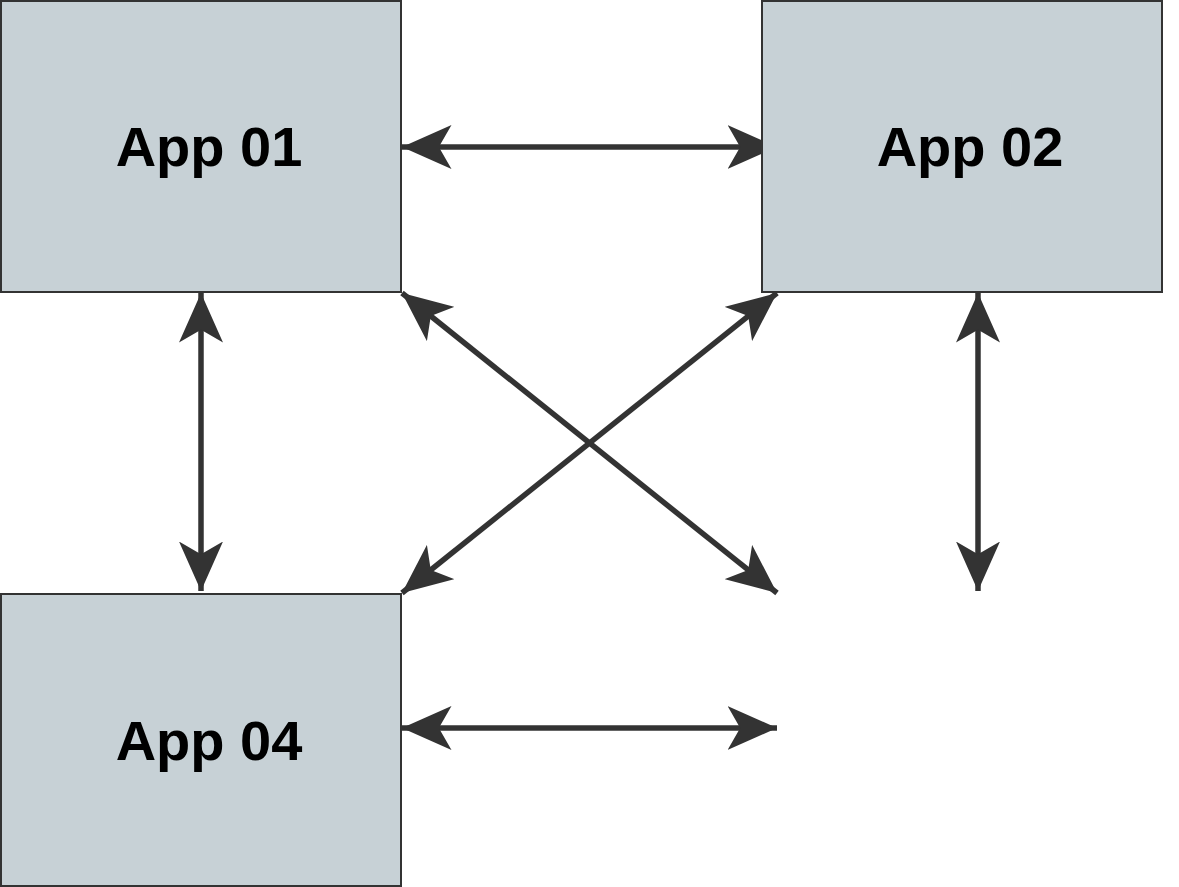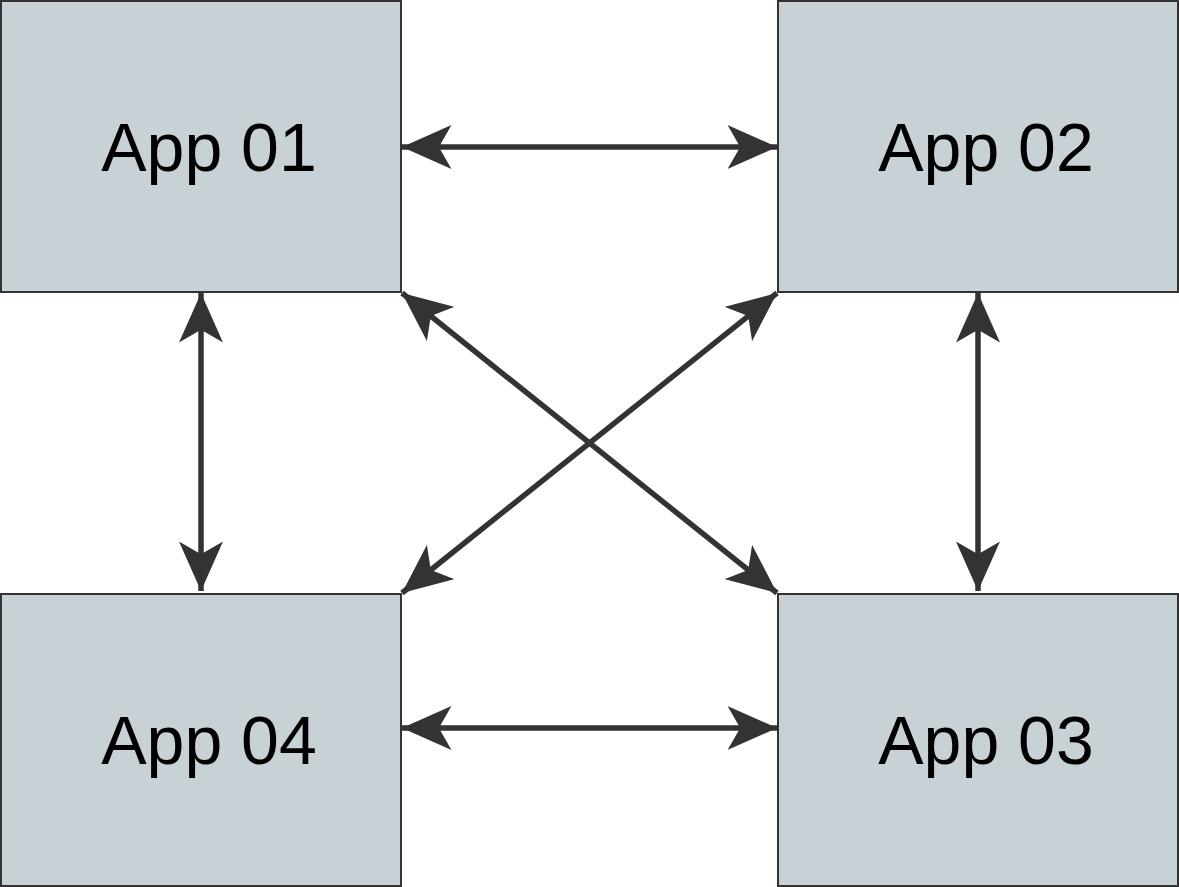--- a/index.html
+++ b/index.html
@@ -33,29 +33,29 @@
   .node {
     position: absolute;
     box-sizing: border-box;
     background: var(--node-fill, #c7d1d6);
     border: 2px solid var(--node-border, #333333);
     display: flex;
     align-items: center;
     justify-content: center;
   }
   .node .label {
-    font-size: 68px;
-    font-weight: normal;
+    font-size: 56px;
+    font-weight: bold;
     color: var(--text, #000000);
     letter-spacing: 0px;
     white-space: nowrap;
     margin-left: 16px;
   }
   .node-tl { left: 0px;   top: 0px;   width: 402px; height: 293px; }
-  .node-tr { left: 777px; top: 0px;   width: 402px; height: 293px; }
+  .node-tr { left: 761px; top: 0px;   width: 402px; height: 293px; }
   .node-bl { left: 0px;   top: 593px; width: 402px; height: 294px; text-align: right; }
   .node-br { left: 777px; top: 593px; width: 402px; height: 294px; }
 </style>
 </head>
 <body>
 
 <div class="canvas">
 
   <svg class="arrows" viewBox="0 0 1179 887" xmlns="http://www.w3.org/2000/svg">
     <defs>
@@ -81,21 +81,18 @@
   </svg>
 
   <div class="node node-tl">
     <span class="label">App 01</span>
   </div>
 
   <div class="node node-tr">
     <span class="label">App 02</span>
   </div>
 
-  <div class="node node-br">
-    <span class="label">App 03</span>
-  </div>
 
   <div class="node node-bl">
     <span class="label">App 04</span>
   </div>
 
 </div>
 
 </body></html>

